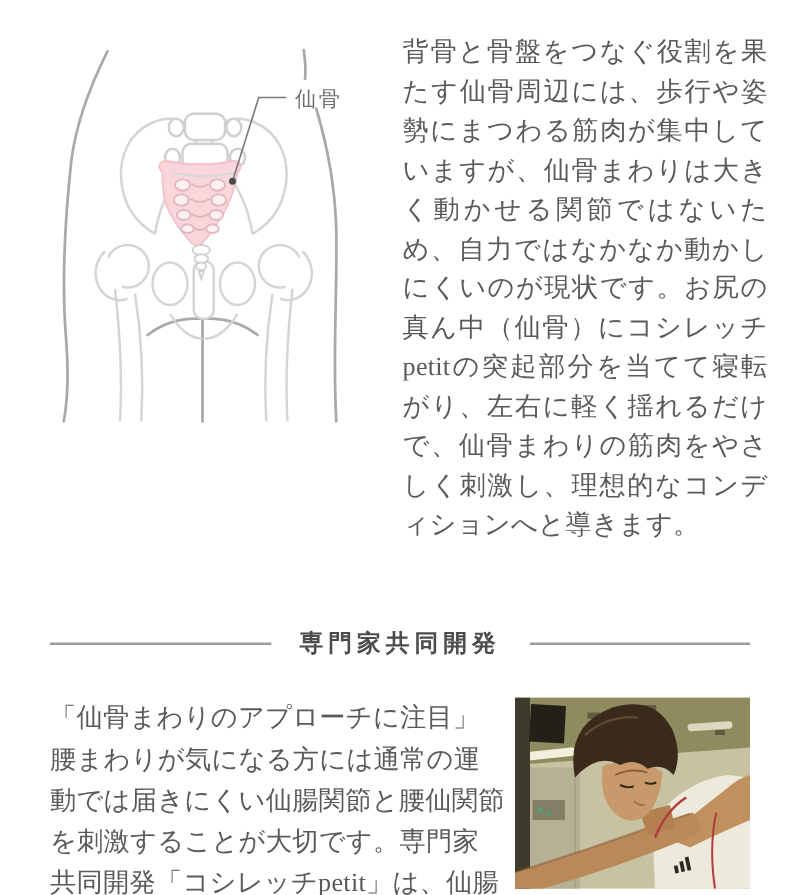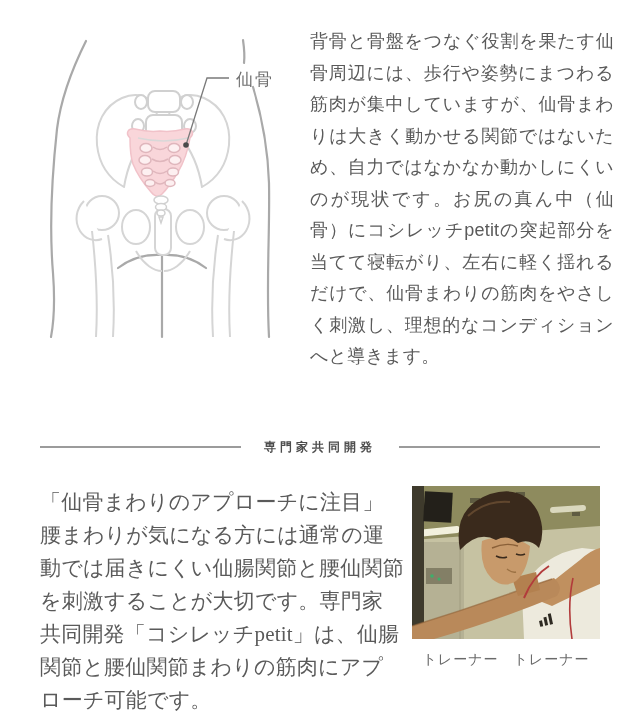--- a/index.html
+++ b/index.html
@@ -7,33 +7,34 @@
     width:640px;height:716px;overflow:hidden;
     font-family:"Liberation Sans","DejaVu Sans",sans-serif;
     color:#5a5a5a;
   }
   .page{position:relative;width:640px;height:716px;background:#fff;}
 
   
   .intro{display:flex;padding:25px 26px 0 40px;}
   .figure{width:270px;height:320px;flex:none;}
   .intro-text{
-    width:304px;margin:1px 0 0 0;
-    font-size:18px;line-height:31.5px;letter-spacing:0.2px;
+    width:304px;margin:1px 0 0 12px;
+    font-size:21px;line-height:31.5px;letter-spacing:0.2px;
     text-align:justify;
+    font-family:Liberation Serif, serif;
   }
 
   
   .section-heading{
     display:flex;align-items:center;gap:23px;
     margin:66px 40px 0 40px;
   }
   .section-heading .rule{flex:1;height:2px;background:#9b9b9b;}
   .section-heading h2{
-    margin:0;font-size:12px;font-weight:bold;
+    margin:0;font-size:19px;font-weight:bold;
     letter-spacing:4px;color:#4c4c4c;white-space:nowrap;
   }
 
   
   .expert{display:flex;justify-content:space-between;margin:30px 40px 0 40px;}
   .expert-text{width:364px;font-size:21px;line-height:33px;letter-spacing:0.2px;font-family:Liberation Serif, serif;}
   .expert-text p{margin:0;}
   .trainer{margin:0;width:188px;flex:none;}
   .trainer .photo{display:block;width:188px;height:153px;}
   .trainer figcaption{

